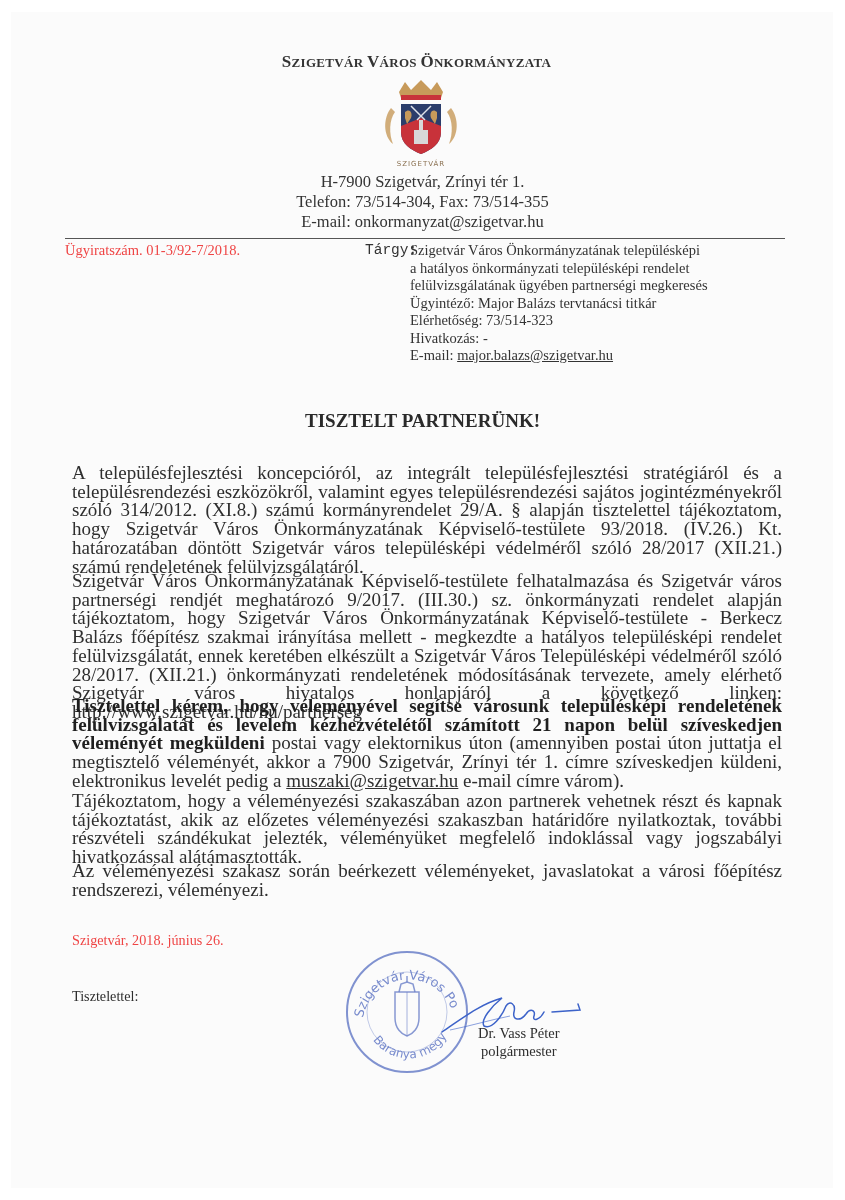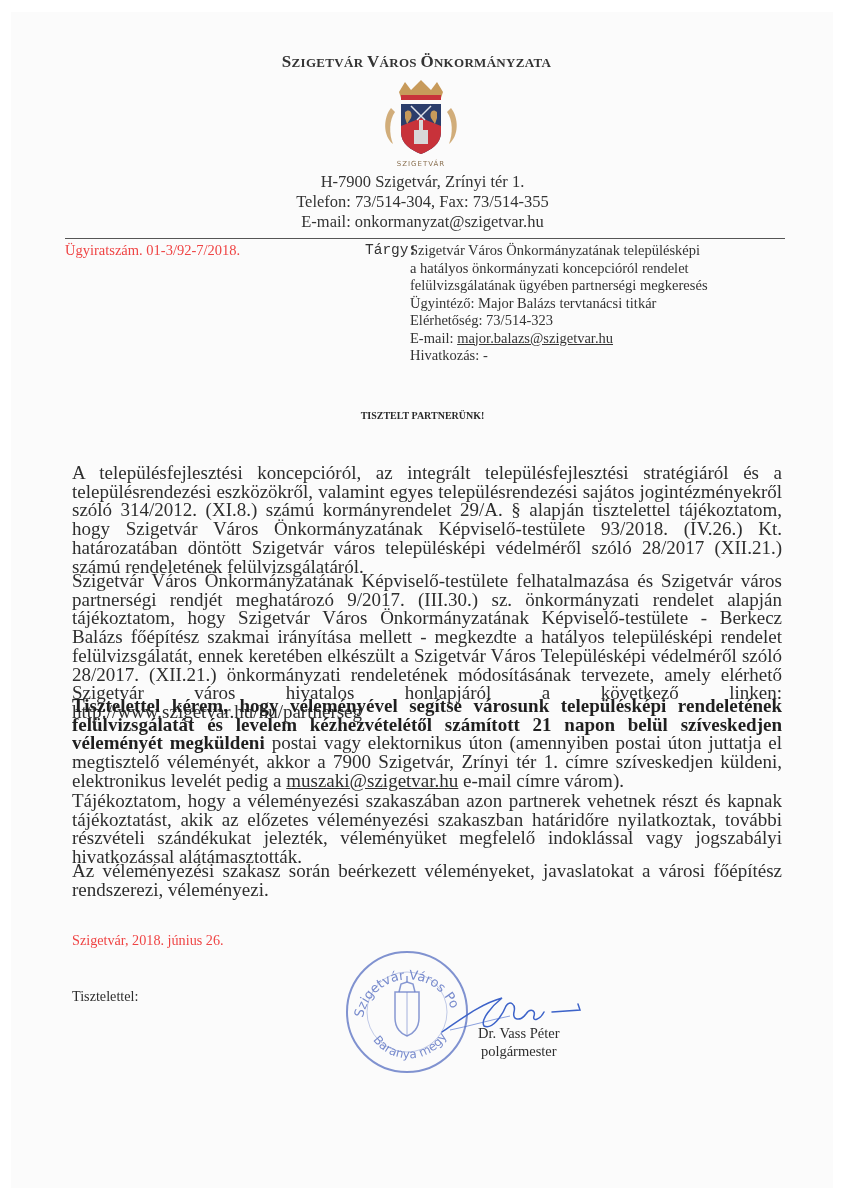--- a/index.html
+++ b/index.html
@@ -28,21 +28,21 @@
     .rule { left: 65px; top: 238px; width: 720px; height: 1px; background: #555; }
     .file-no { left: 65px; top: 242px; font-size: 14.5px; color: #ef4444; }
     .subject-label { left: 365px; top: 242px; font-size: 14.5px; color: #333; font-family: Liberation Mono, monospace; }
     .subject {
       left: 410px; top: 242px; width: 380px; font-size: 14.5px; line-height: 17.5px; color: #333;
     }
     .subject div { white-space: nowrap; }
     .u { text-decoration: underline; }
     .greeting {
       left: 0; width: 845px; top: 410px; text-align: center;
-      font-size: 10px; font-weight: bold; color: #2a2a2a;
+      font-size: 19px; font-weight: bold; color: #2a2a2a;
     }
     .para {
       left: 72px; width: 710px; font-size: 19px; line-height: 18.7px;
       text-align: justify; color: #2e2e2e; font-family: Liberation Serif, serif;
     }
     .p1 { top: 464px; }
     .p2 { top: 572px; }
     .p3 { top: 697px; }
     .p4 { top: 792px; }
     .p5 { top: 862px; }
@@ -94,26 +94,26 @@
   <div>Telefon: 73/514-304, Fax: 73/514-355</div>
   <div>E-mail: onkormanyzat@szigetvar.hu</div>
 </div>
 
 <div class="abs rule"></div>
 
 <div class="abs file-no">Ügyiratszám. 01-3/92-7/2018.</div>
 <div class="abs subject-label">Tárgy:</div>
 <div class="abs subject">
   <div>Szigetvár Város Önkormányzatának településképi</div>
-  <div>a hatályos önkormányzati koncepcióról rendelet</div>
+  <div>a hatályos önkormányzati településképi rendelet</div>
   <div>felülvizsgálatának ügyében partnerségi megkeresés</div>
   <div>Ügyintéző: Major Balázs tervtanácsi titkár</div>
   <div>Elérhetőség: 73/514-323</div>
+  <div>Hivatkozás: -</div>
   <div><span>E-mail: </span><span class="u">major.balazs@szigetvar.hu</span></div>
-  <div>Hivatkozás: -</div>
 </div>
 
 <div class="abs greeting">TISZTELT PARTNERÜNK!</div>
 
 <div class="abs para p1">A településfejlesztési koncepcióról, az integrált településfejlesztési stratégiáról és a településrendezési eszközökről, valamint egyes településrendezési sajátos jogintézményekről szóló 314/2012. (XI.8.) számú kormányrendelet 29/A. § alapján tisztelettel tájékoztatom, hogy Szigetvár Város Önkormányzatának Képviselő-testülete 93/2018. (IV.26.) Kt. határozatában döntött Szigetvár város településképi védelméről szóló 28/2017 (XII.21.) számú rendeletének felülvizsgálatáról.</div>
 <div class="abs para p2">Szigetvár Város Önkormányzatának Képviselő-testülete felhatalmazása és Szigetvár város partnerségi rendjét meghatározó 9/2017. (III.30.) sz. önkormányzati rendelet alapján tájékoztatom, hogy Szigetvár Város Önkormányzatának Képviselő-testülete - Berkecz Balázs főépítész szakmai irányítása mellett - megkezdte a hatályos településképi rendelet felülvizsgálatát, ennek keretében elkészült a Szigetvár Város Településképi védelméről szóló 28/2017. (XII.21.) önkormányzati rendeletének módosításának tervezete, amely elérhető Szigetvár város hivatalos honlapjáról a következő linken: http://www.szigetvar.hu/hu/partnerseg</div>
 <div class="abs para p3"><b>Tisztelettel kérem, hogy véleményével segítse városunk településképi rendeletének felülvizsgálatát és levelem kézhezvételétől számított 21 napon belül szíveskedjen véleményét megküldeni</b><span> postai vagy elektornikus úton (amennyiben postai úton juttatja el megtisztelő véleményét, akkor a 7900 Szigetvár, Zrínyi tér 1. címre szíveskedjen küldeni, elektronikus levelét pedig a </span><span class="u">muszaki@szigetvar.hu</span><span> e-mail címre várom).</span></div>
 <div class="abs para p4">Tájékoztatom, hogy a véleményezési szakaszában azon partnerek vehetnek részt és kapnak tájékoztatást, akik az előzetes véleményezési szakaszban határidőre nyilatkoztak, további részvételi szándékukat jelezték, véleményüket megfelelő indoklással vagy jogszabályi hivatkozással alátámasztották.</div>
 <div class="abs para p5">Az véleményezési szakasz során beérkezett véleményeket, javaslatokat a városi főépítész rendszerezi, véleményezi.</div>
 

